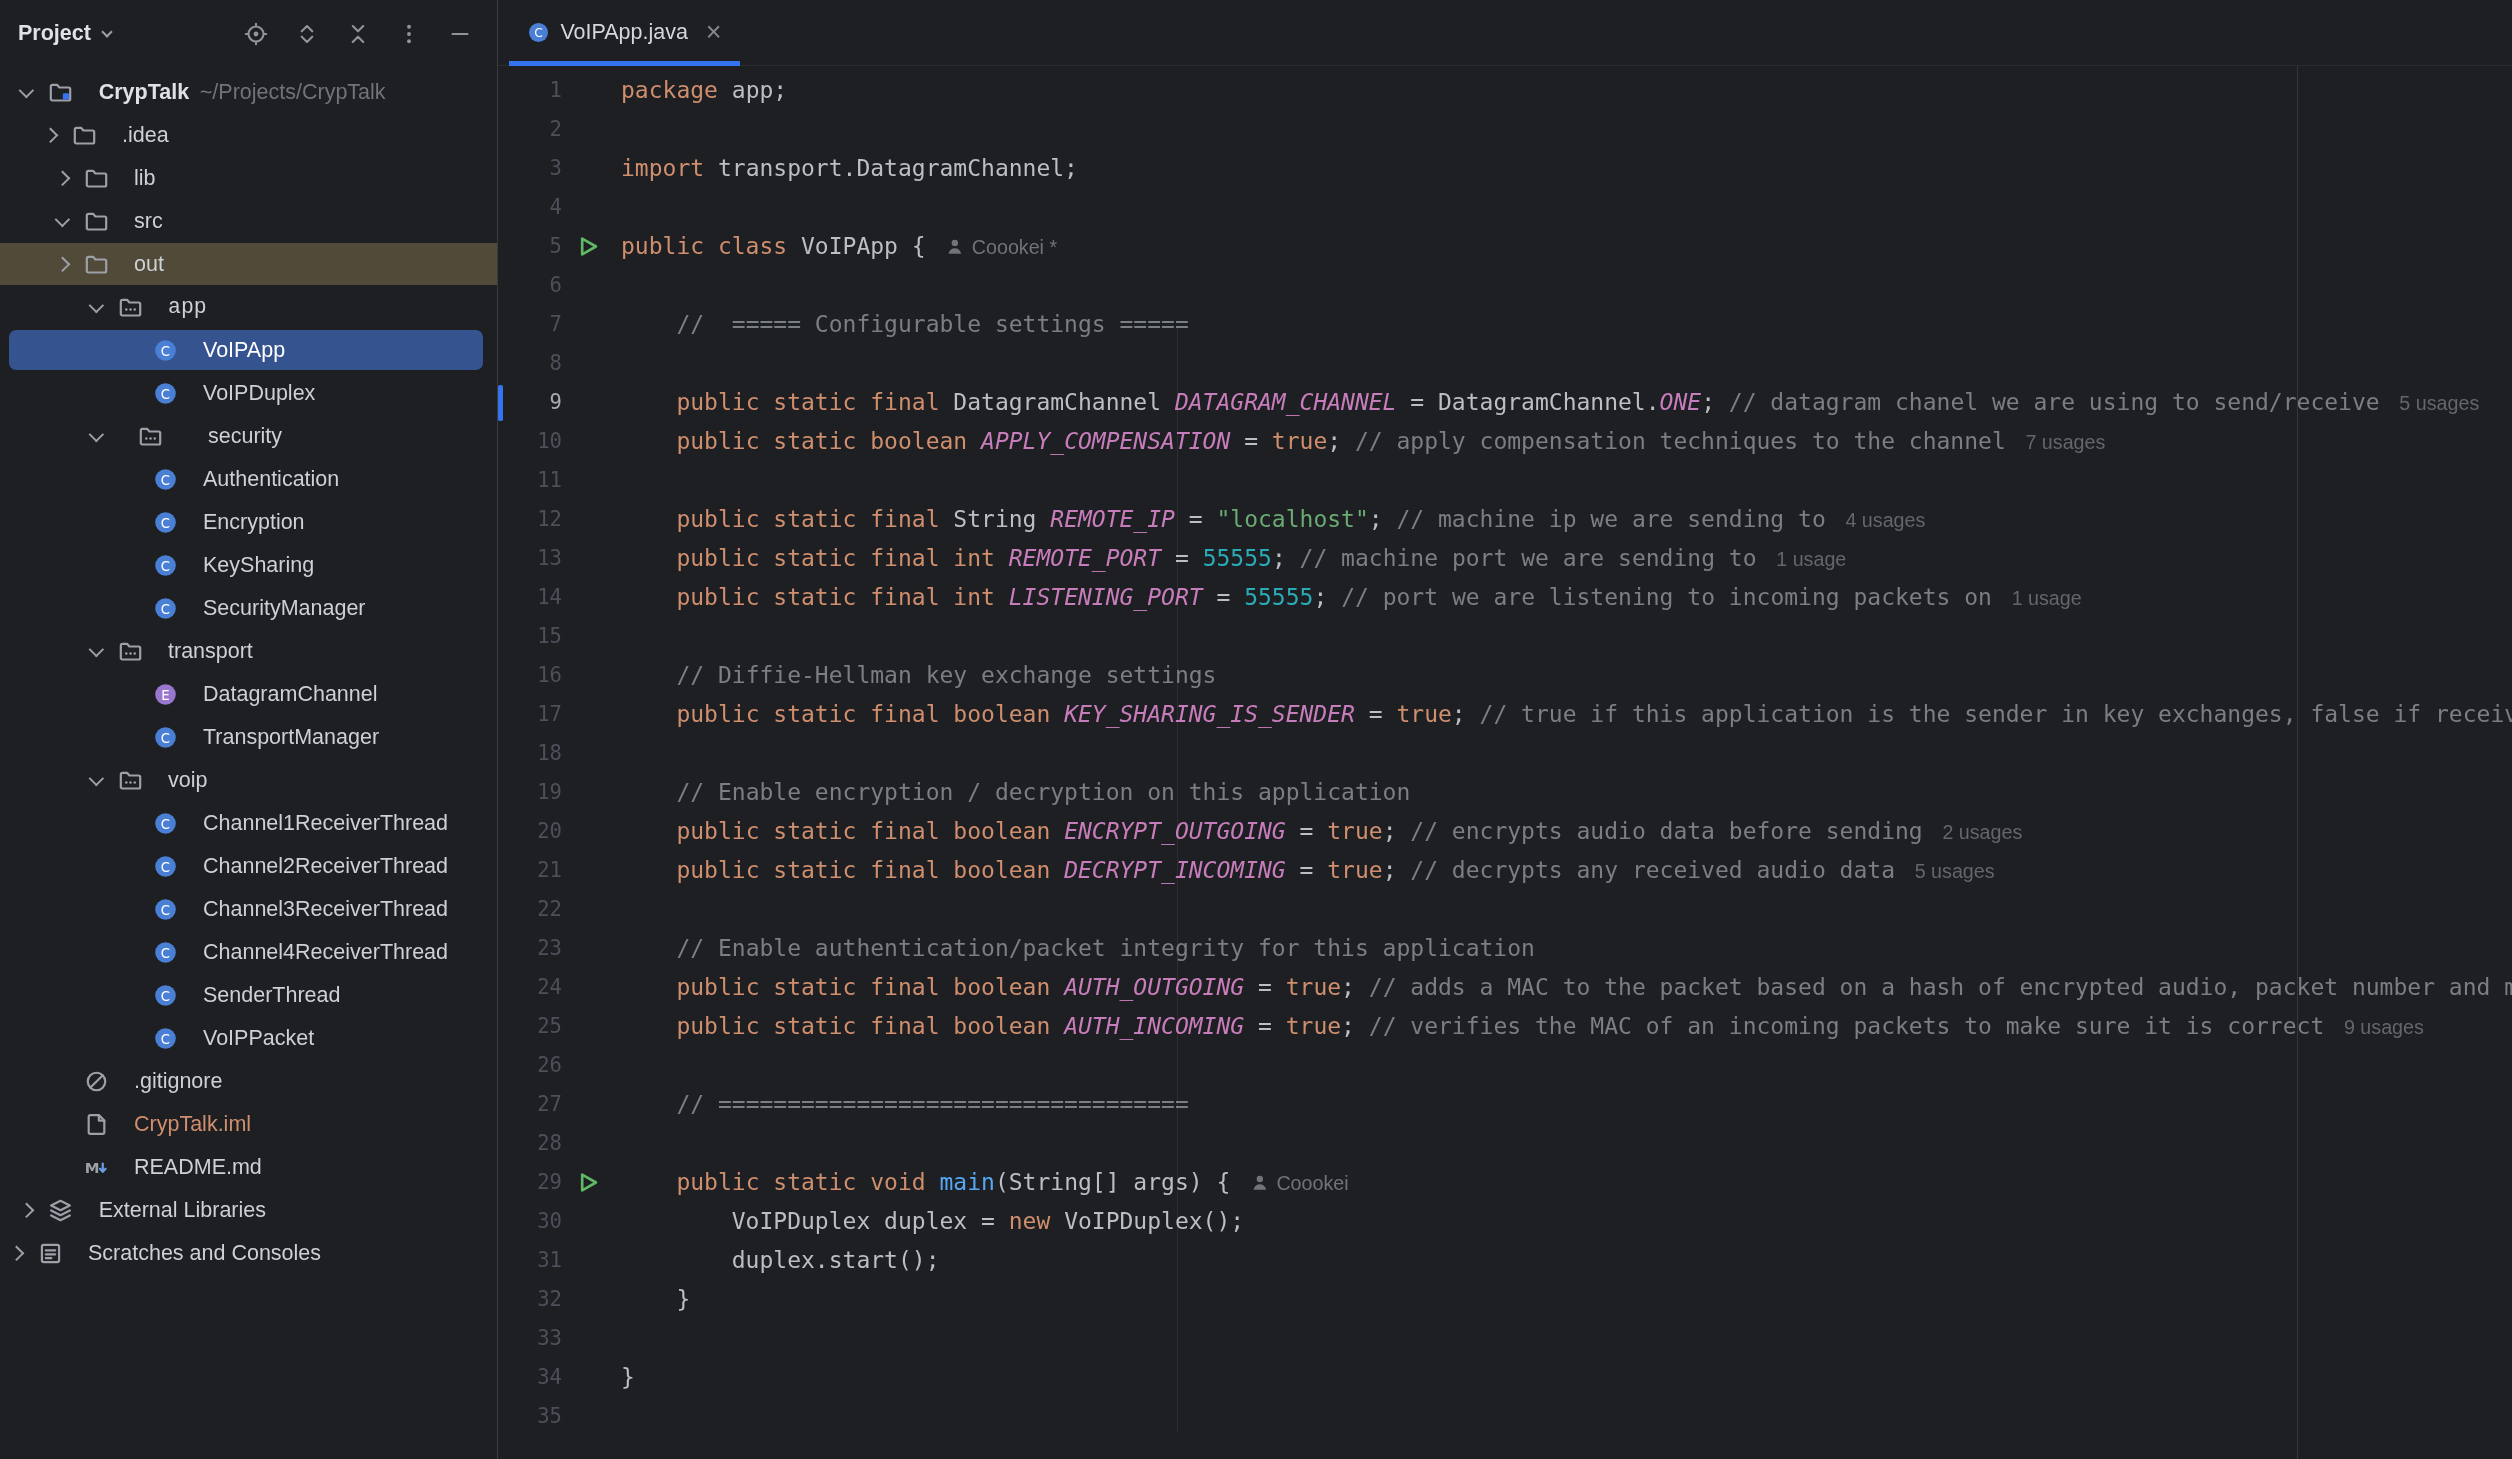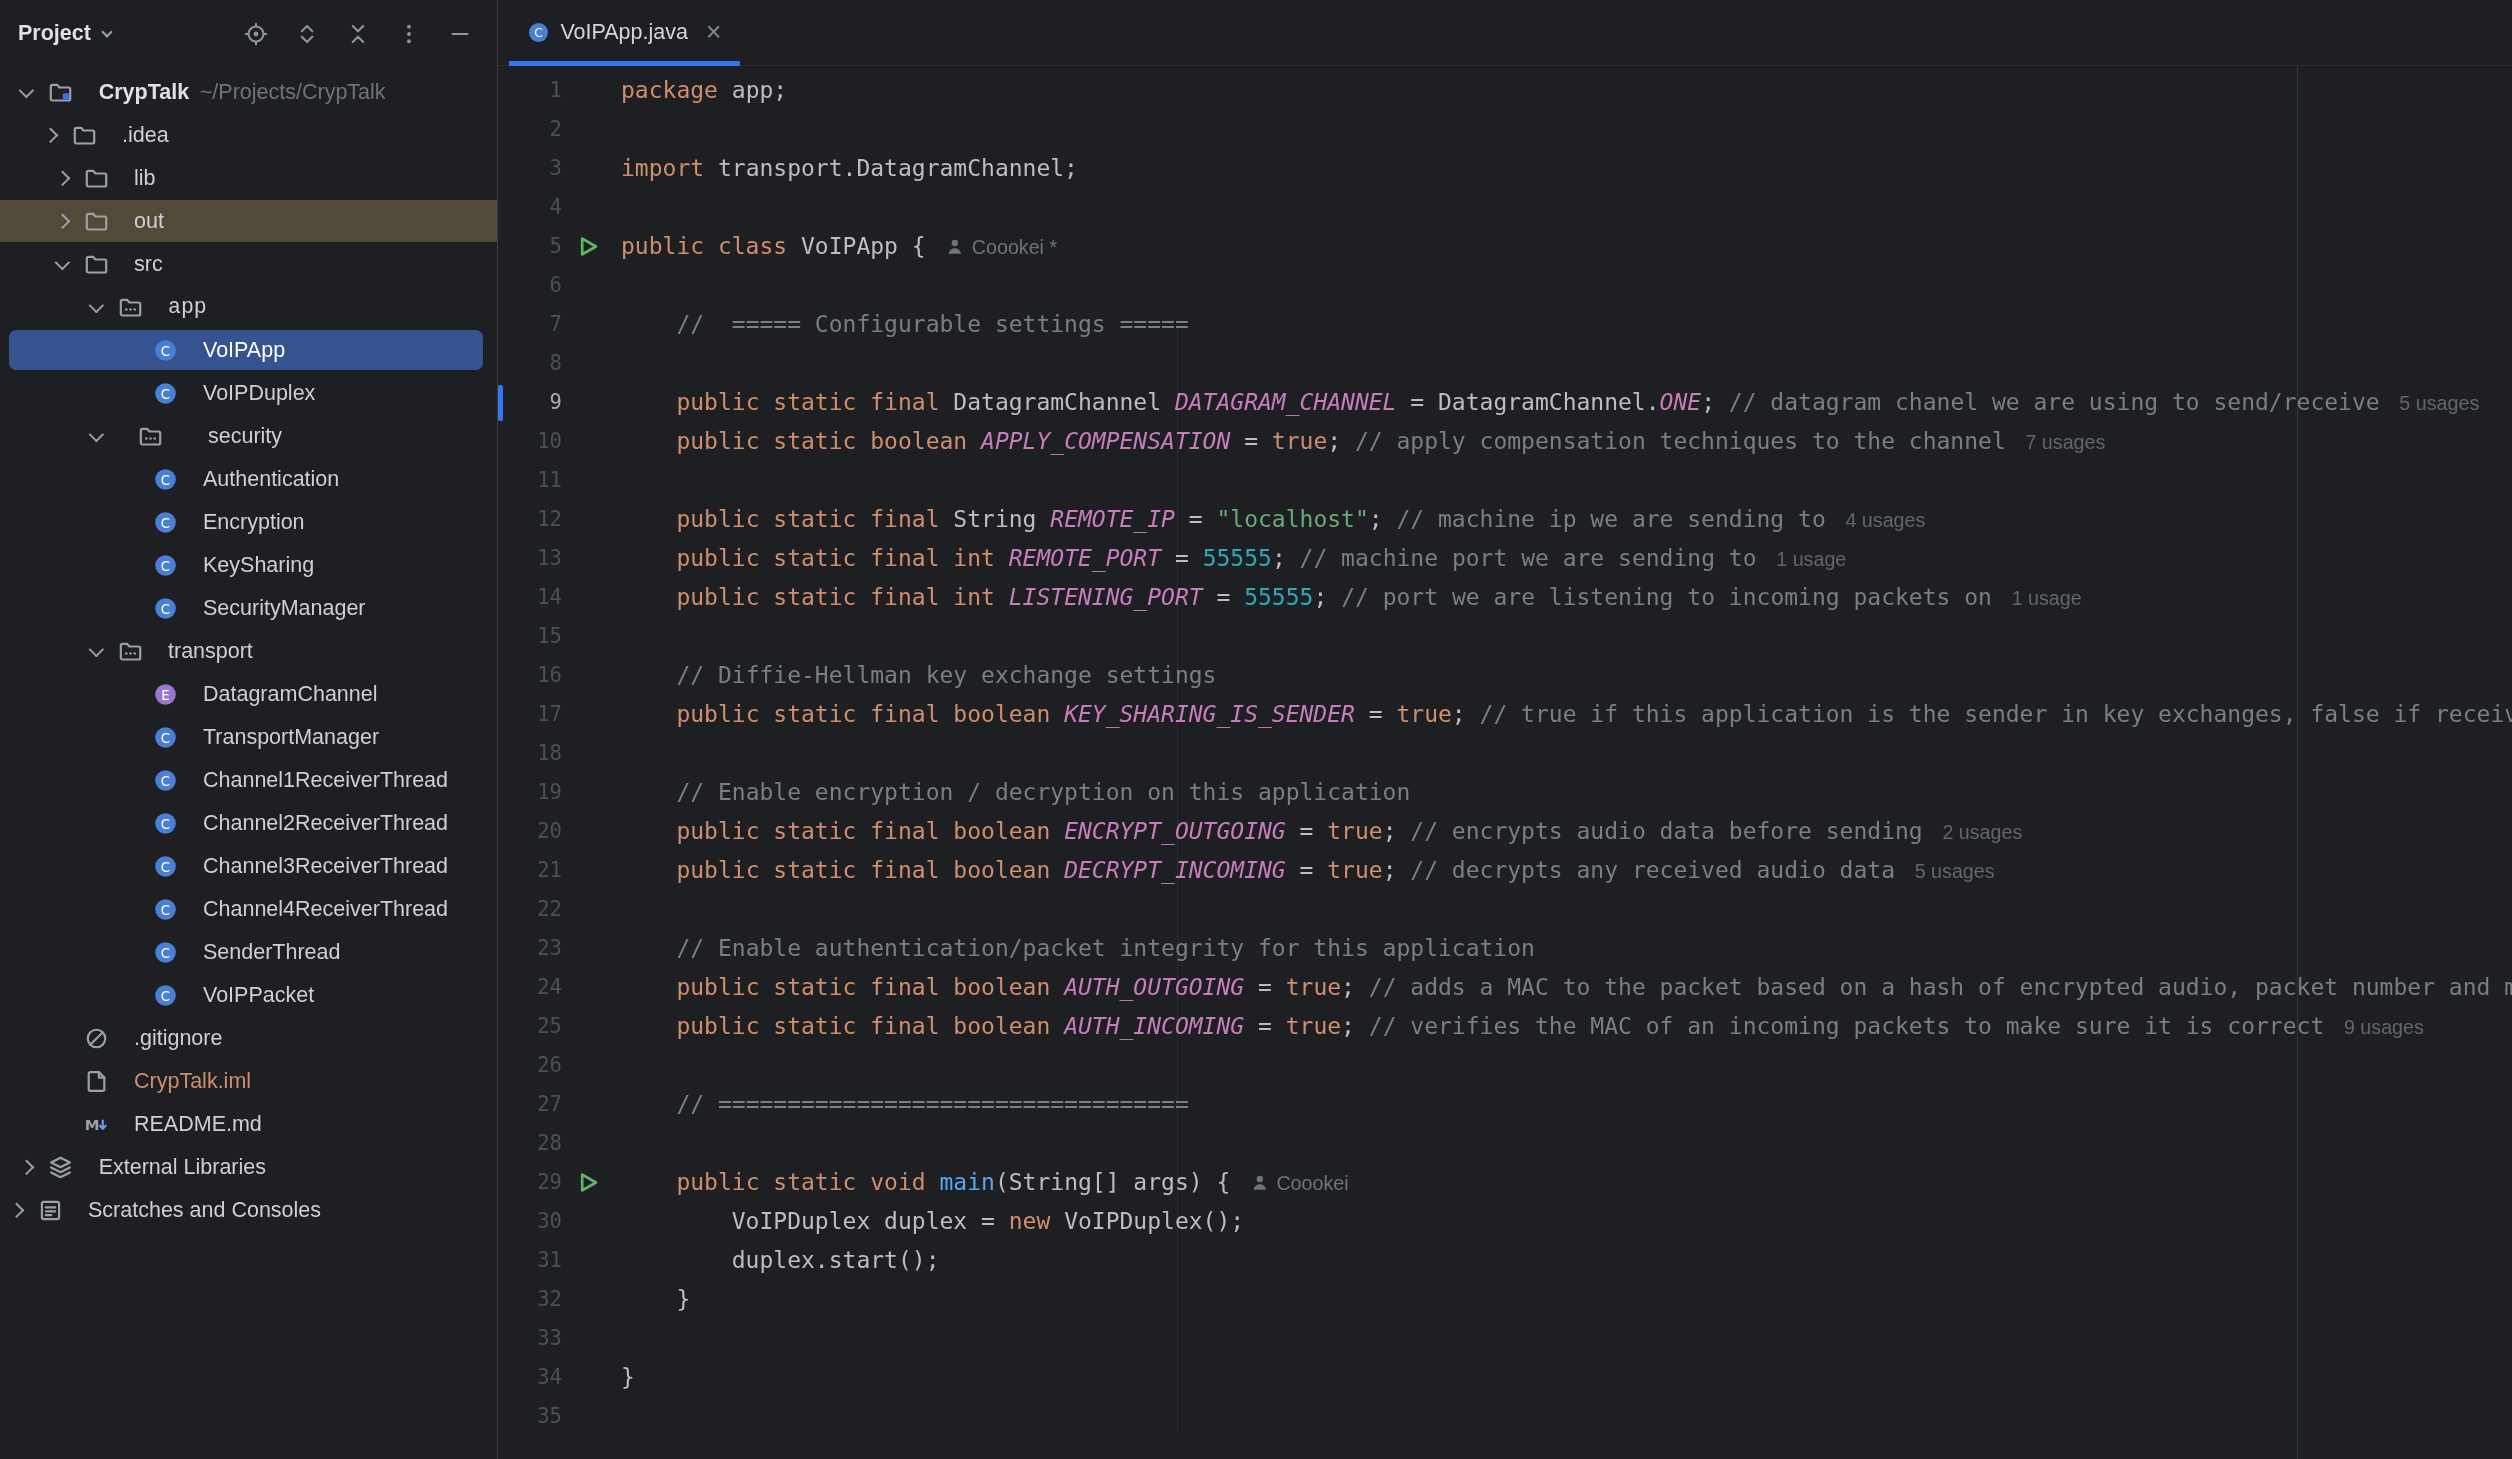--- a/index.html
+++ b/index.html
@@ -154,48 +154,48 @@
             <span class="iconbox">
               <span class="icn">
                 <svg viewBox="0 0 16 16" fill="none" stroke="#9DA0A8" stroke-width="1.4" stroke-linecap="round" stroke-linejoin="round">
                   <path d="M1.8 4.1c0-.6.4-1 1-1h3l1.5 1.7h5.9c.6 0 1 .4 1 1v6.3c0 .6-.4 1-1 1H2.8c-.6 0-1-.4-1-1z"></path>
                 </svg>
               </span>
             </span>
             <span class="tlabel">lib</span>
           </div>
         </div>
+        <div class="trow">
+          <div class="tinner" style="padding-left: 46px;">
+            <span class="chevbox">
+              <span class="chev down"></span>
+            </span>
+            <span class="iconbox">
+              <span class="icn">
+                <svg viewBox="0 0 16 16" fill="none" stroke="#9DA0A8" stroke-width="1.4" stroke-linecap="round" stroke-linejoin="round">
+                  <path d="M1.8 4.1c0-.6.4-1 1-1h3l1.5 1.7h5.9c.6 0 1 .4 1 1v6.3c0 .6-.4 1-1 1H2.8c-.6 0-1-.4-1-1z"></path>
+                </svg>
+              </span>
+            </span>
+            <span class="tlabel">src</span>
+          </div>
+        </div>
         <div class="trow hl">
           <div class="tinner" style="padding-left: 46px;">
             <span class="chevbox">
               <span class="chev right"></span>
             </span>
             <span class="iconbox">
               <span class="icn">
                 <svg viewBox="0 0 16 16" fill="none" stroke="#9DA0A8" stroke-width="1.4" stroke-linecap="round" stroke-linejoin="round">
                   <path d="M1.8 4.1c0-.6.4-1 1-1h3l1.5 1.7h5.9c.6 0 1 .4 1 1v6.3c0 .6-.4 1-1 1H2.8c-.6 0-1-.4-1-1z"></path>
                 </svg>
               </span>
             </span>
             <span class="tlabel">out</span>
-          </div>
-        </div>
-        <div class="trow">
-          <div class="tinner" style="padding-left: 46px;">
-            <span class="chevbox">
-              <span class="chev down"></span>
-            </span>
-            <span class="iconbox">
-              <span class="icn">
-                <svg viewBox="0 0 16 16" fill="none" stroke="#9DA0A8" stroke-width="1.4" stroke-linecap="round" stroke-linejoin="round">
-                  <path d="M1.8 4.1c0-.6.4-1 1-1h3l1.5 1.7h5.9c.6 0 1 .4 1 1v6.3c0 .6-.4 1-1 1H2.8c-.6 0-1-.4-1-1z"></path>
-                </svg>
-              </span>
-            </span>
-            <span class="tlabel">src</span>
           </div>
         </div>
         <div class="trow">
           <div class="tinner" style="padding-left: 80px; font-family: Liberation Mono, monospace;">
             <span class="chevbox">
               <span class="chev down"></span>
             </span>
             <span class="iconbox">
               <span class="icn">
                 <svg viewBox="0 0 16 16" fill="none" stroke="#9DA0A8" stroke-width="1.4" stroke-linecap="round" stroke-linejoin="round">
@@ -348,20 +348,38 @@
             <span class="chevbox"></span>
             <span class="iconbox">
               <span class="icn">
                 <svg viewBox="0 0 16 16">
                   <circle cx="8" cy="8" r="6.6" fill="#4A7FD6"></circle>
                   <text x="8" y="11.2" text-anchor="middle" font-size="8.5" font-family="DejaVu Sans, sans-serif" fill="#ffffff">C</text>
                 </svg>
               </span>
             </span>
             <span class="tlabel">TransportManager</span>
+          </div>
+        </div>
+        <div class="trow">
+          <div class="tinner" style="padding-left: 80px;">
+            <span class="chevbox">
+              <span class="chev down"></span>
+            </span>
+            <span class="iconbox">
+              <span class="icn">
+                <svg viewBox="0 0 16 16" fill="none" stroke="#9DA0A8" stroke-width="1.4" stroke-linecap="round" stroke-linejoin="round">
+                  <path d="M1.8 4.1c0-.6.4-1 1-1h3l1.5 1.7h5.9c.6 0 1 .4 1 1v6.3c0 .6-.4 1-1 1H2.8c-.6 0-1-.4-1-1z"></path>
+                  <circle cx="5.3" cy="9.2" r=".8" fill="#9DA0A8" stroke="none"></circle>
+                  <circle cx="8" cy="9.2" r=".8" fill="#9DA0A8" stroke="none"></circle>
+                  <circle cx="10.7" cy="9.2" r=".8" fill="#9DA0A8" stroke="none"></circle>
+                </svg>
+              </span>
+            </span>
+            <span class="tlabel">voip</span>
           </div>
         </div>
         <div class="trow">
           <div class="tinner" style="padding-left: 115px;">
             <span class="chevbox"></span>
             <span class="iconbox">
               <span class="icn">
                 <svg viewBox="0 0 16 16">
                   <circle cx="8" cy="8" r="6.6" fill="#4A7FD6"></circle>
                   <text x="8" y="11.2" text-anchor="middle" font-size="8.5" font-family="DejaVu Sans, sans-serif" fill="#ffffff">C</text>

